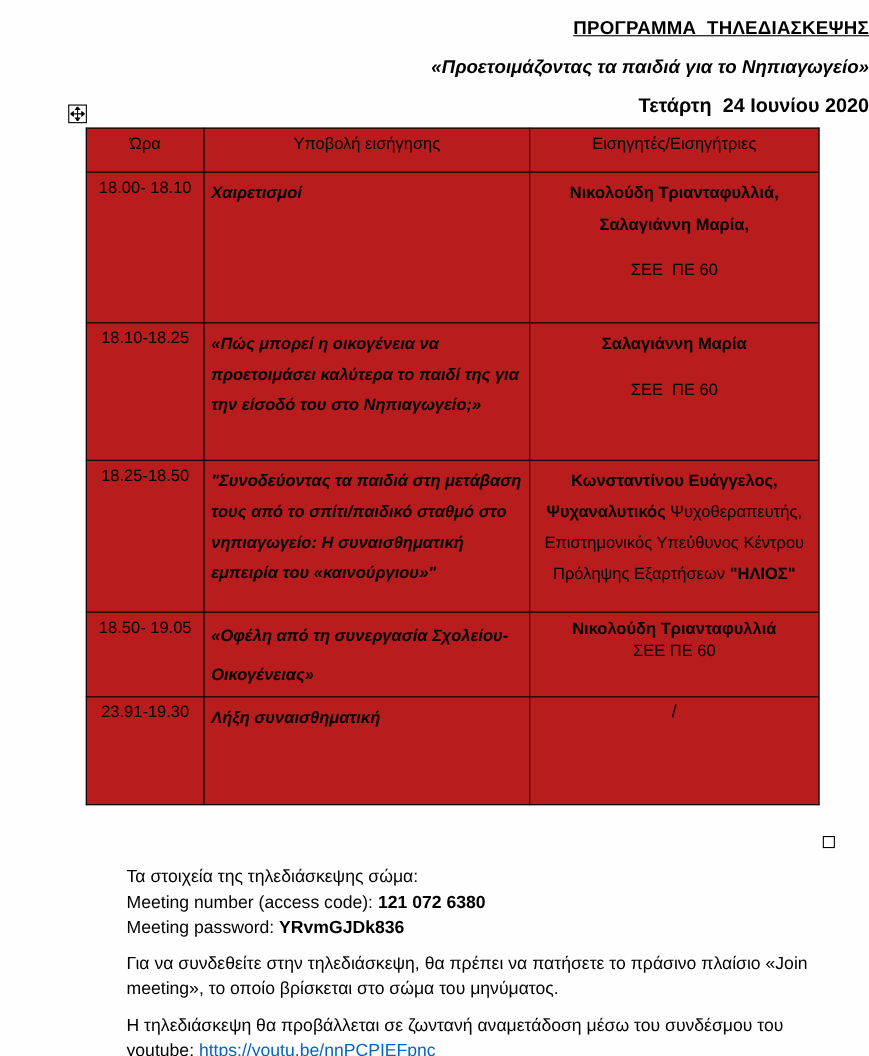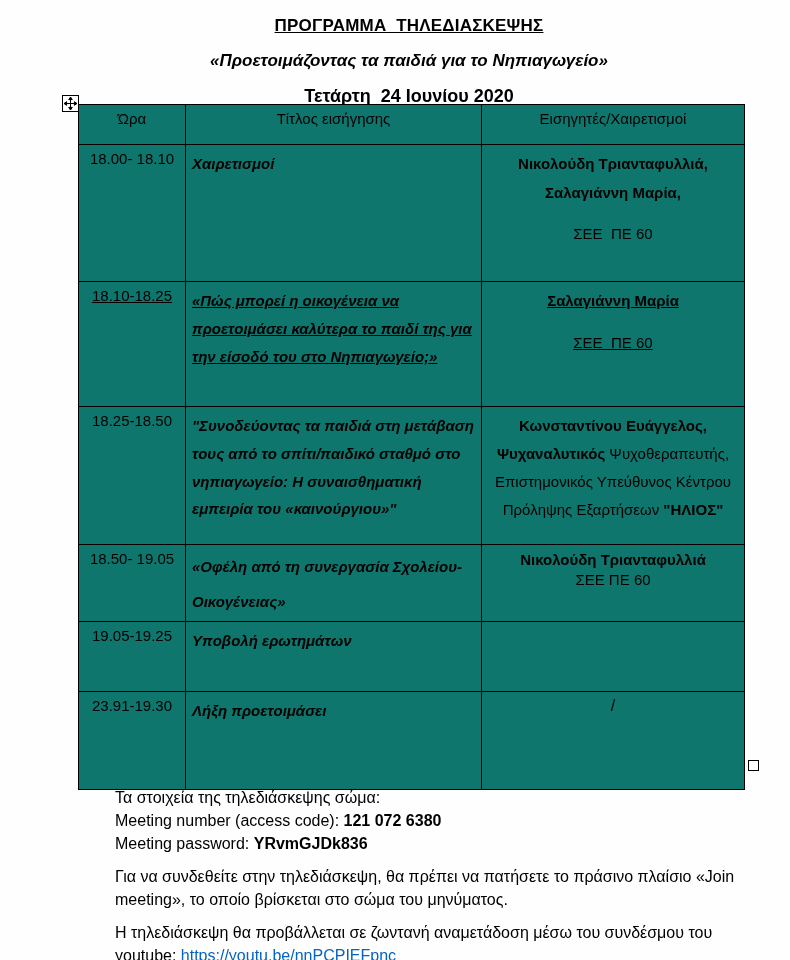--- a/index.html
+++ b/index.html
@@ -8,21 +8,21 @@
     width: 790px; height: 960px;
     background: #fefefe;
     font-family: "Liberation Sans", sans-serif;
     color: #000;
     position: relative;
     overflow: hidden;
   }
   .page { position: relative; width: 790px; height: 960px; }
 
   
-  .doc-header { text-align: center; padding-top: 16px; margin-left: 28px; }
+  .doc-header { text-align: right; padding-top: 16px; margin-left: 28px; }
   .doc-title {
     font-size: 17px; font-weight: bold;
     text-decoration: underline;
     white-space: pre-wrap;
     letter-spacing: .2px;
   }
   .doc-subtitle {
     margin-top: 15px;
     font-size: 17px; font-weight: bold; font-style: italic;
     white-space: pre-wrap;
@@ -41,42 +41,42 @@
     display: flex; align-items: center; justify-content: center;
   }
   .resize-handle {
     position: absolute; left: 748px; top: 760px;
     width: 11px; height: 11px;
     border: 1.5px solid #000; background: #fff;
   }
 
   
   table.program {
-    position: absolute; left: 78px; top: 104px;
+    position: absolute; left: 78px; top: 116px;
     width: 666px;
     border-collapse: collapse;
     table-layout: fixed;
-    background: #0f766e;
+    background: #b91c1c;
   }
   col.c-time  { width: 107px; }
   col.c-title { width: 296px; }
   col.c-spk   { width: 263px; }
 
   .program th, .program td {
     border: 1.6px solid #000;
     vertical-align: top;
     padding: 5px 6px 2px;
     font-size: 15px;
     overflow: hidden;
   }
   .program th { font-weight: normal; text-align: center; }
 
   tr.h-head  { height: 40px; }
   tr.h-r0 { height: 137px; }
-  tr.h-r1 { height: 125px; text-decoration: underline; }
+  tr.h-r1 { height: 125px; }
   tr.h-r2 { height: 138px; }
   tr.h-r3 { height: 68px; }
   tr.h-r4 { height: 70px; }
   tr.h-r5 { height: 98px; }
 
   td.time { text-align: center; white-space: pre-wrap; }
 
   td.ttl {
     text-align: left;
     font-weight: bold; font-style: italic;
@@ -132,22 +132,22 @@
 
   <table class="program">
     <colgroup>
         <col class="c-time">
         <col class="c-title">
         <col class="c-spk">
       </colgroup>
     <tbody>
         <tr class="h-head">
       <th>Ώρα</th>
-      <th>Τίτλος εισήγησης</th>
-      <th>Εισηγητές/Χαιρετισμοί</th>
+      <th>Υποβολή εισήγησης</th>
+      <th>Εισηγητές/Εισηγήτριες</th>
     </tr>
 
     <tr class="h-r0">
       <td class="time">18.00- 18.10</td>
       <td class="ttl">Χαιρετισμοί</td>
       <td class="spk">
         <div class="name">Νικολούδη Τριανταφυλλιά, Σαλαγιάννη Μαρία,</div>
         <div class="role gap">ΣΕΕ  ΠΕ 60</div>
       </td>
     </tr>
@@ -171,29 +171,24 @@
 
     <tr class="h-r3">
       <td class="time">18.50- 19.05</td>
       <td class="ttl lh-big">«Οφέλη από τη συνεργασία Σχολείου- Οικογένειας»</td>
       <td class="spk tight">
         <div class="name">Νικολούδη Τριανταφυλλιά</div>
         <div class="role">ΣΕΕ ΠΕ 60</div>
       </td>
     </tr>
 
-    <tr class="h-r4">
-      <td class="time">19.05-19.25</td>
-      <td class="ttl">Υποβολή ερωτημάτων</td>
-      <td class="spk"></td>
-    </tr>
 
     <tr class="h-r5">
       <td class="time">23.91-19.30</td>
-      <td class="ttl">Λήξη προετοιμάσει</td>
+      <td class="ttl">Λήξη συναισθηματική</td>
       <td class="slash-cell">/</td>
     </tr>
   </tbody>
     </table>
 
   <div class="resize-handle"></div>
 
   <div class="info">
     <p class="para">Τα στοιχεία της τηλεδιάσκεψης σώμα:</p>
     <p class="para"><span>Meeting number (access code): </span><span class="b">121 072 6380</span></p>

